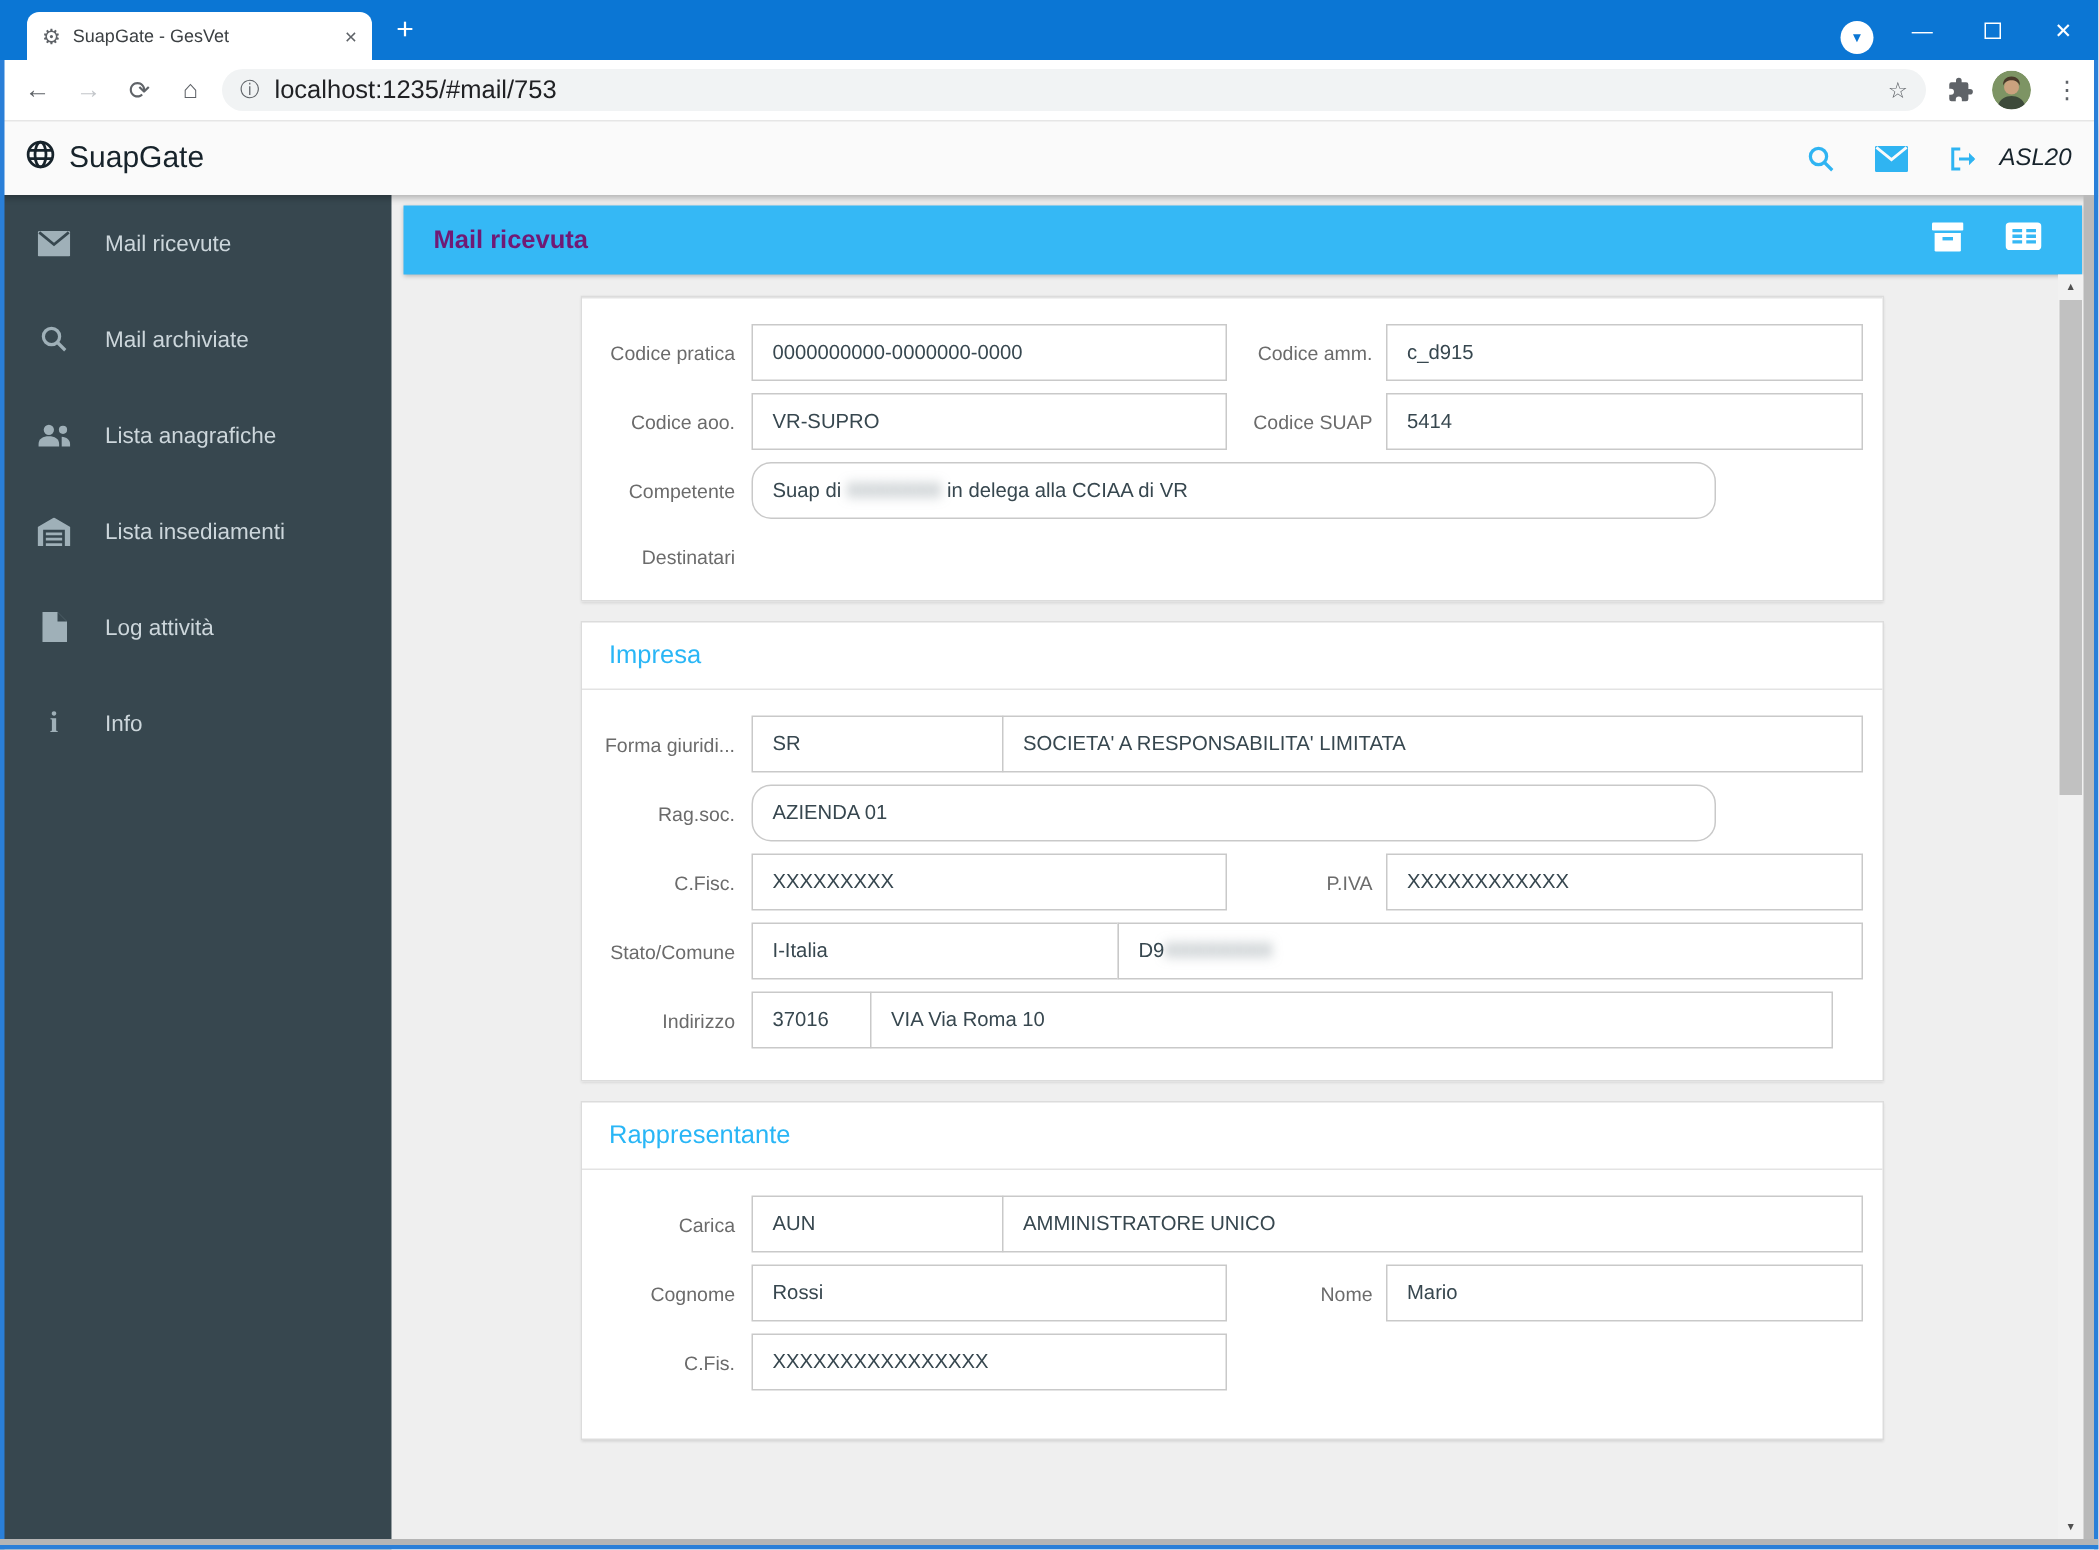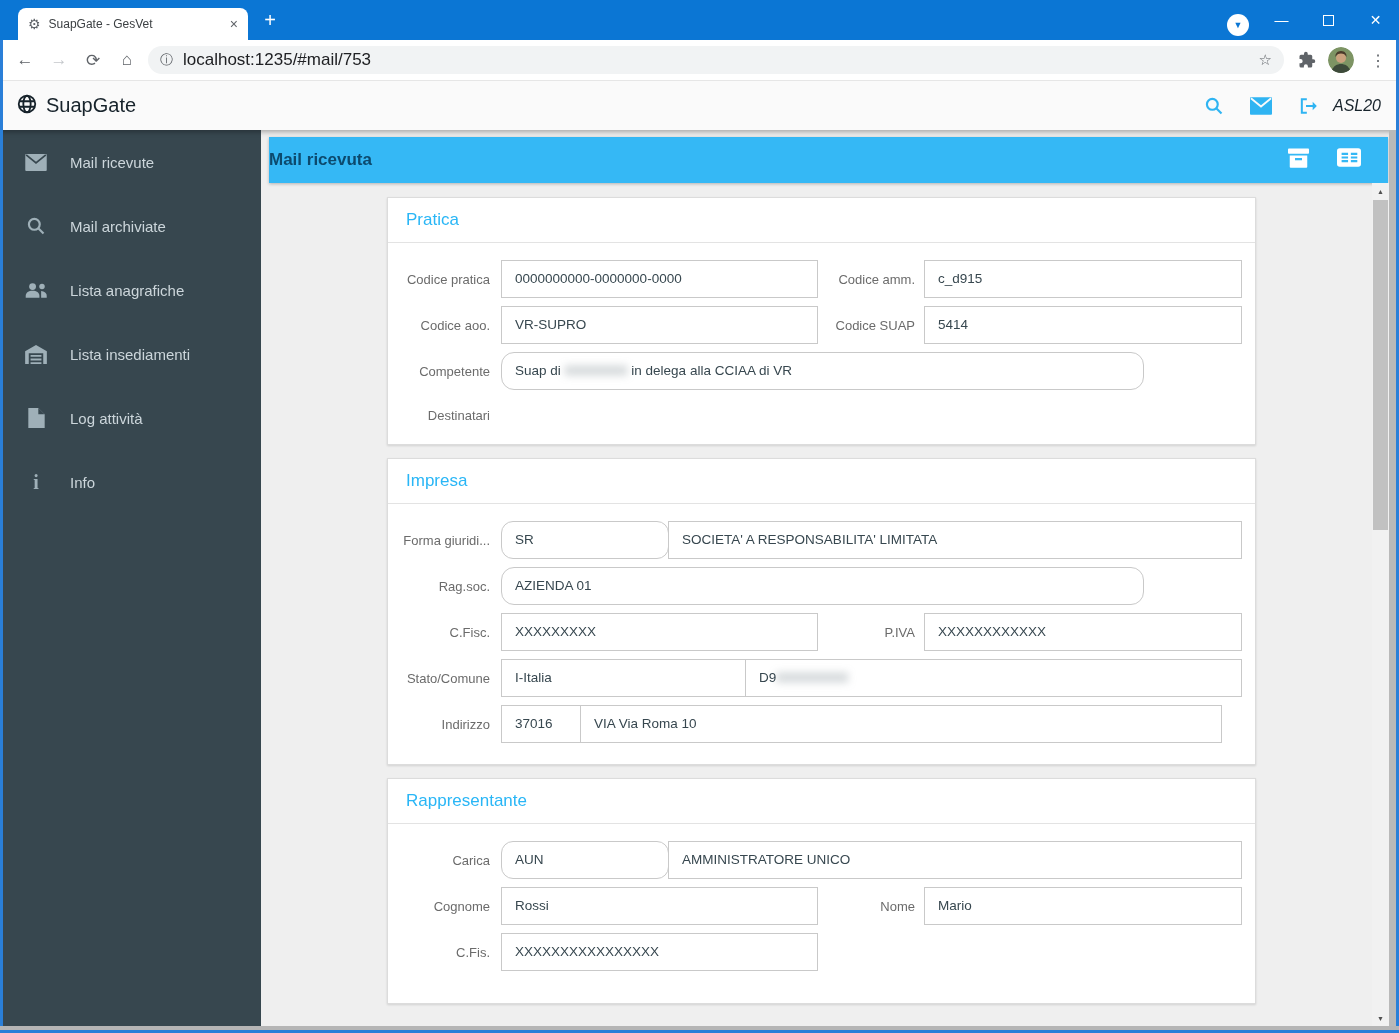--- a/index.html
+++ b/index.html
@@ -59,21 +59,21 @@
   
   .sidebar { position:absolute; top:130px; left:0; width:261px; bottom:0; background:#37474f; z-index:30; }
   .side-item { height:64px; display:flex; align-items:center; padding-left:23px; cursor:pointer; }
   .side-icon { width:26px; display:flex; justify-content:center; }
   .side-label { margin-left:21px; font-size:15px; color:#ccd6db; }
 
   
   .content { position:absolute; top:130px; left:261px; right:0; bottom:0; background:#efefef; }
   .panel-header { position:absolute; top:7px; left:8px; right:11px; height:46px; background:#35b8f5;
                   display:flex; align-items:center; box-shadow:0 1px 3px rgba(0,0,0,.25); z-index:10; }
-  .panel-title { color:#0c4a6e; font-size:17px; font-weight:700; }
+  .panel-title { color:#701a75; font-size:17px; font-weight:700; margin-left:20px; }
   .panel-icons { margin-left:auto; margin-right:27px; display:flex; gap:28px; }
 
   .scroll { position:absolute; top:53px; left:0; right:17px; bottom:7px; overflow:hidden; padding:14px 0 0 126px; }
 
   
   .scrollbar { position:absolute; top:53px; right:10px; width:17px; bottom:7px; background:#f1f1f1; z-index:20; }
   .sb-btn { height:16px; display:flex; align-items:center; justify-content:center; font-size:7px; color:#505050; }
   .sb-btn.down { position:absolute; bottom:0; left:0; right:0; }
   .sb-thumb { position:absolute; top:17px; left:1px; right:1px; height:330px; background:#c1c1c1; }
 
@@ -89,21 +89,21 @@
   .frow.top .flabel { padding-top:10px; }
   .fmid { width:106px; text-align:right; padding-right:9px; font-size:13px; color:#6b6b6b; flex:none; }
   .fbox { background:#fff; border:1px solid #c9c9c9; height:38px; line-height:36px; padding:0 13px;
           font-size:13.5px; color:#37474f; white-space:nowrap; overflow:hidden; flex:none; }
   .fbox.joined { margin-left:-1px; }
   .fbox.area { height:72px; line-height:20px; padding-top:7px; }
   .fbox.area div { height:20px; }
   .w-half  { width:317px; }
   .w-half2 { width:318px; }
   .w-full  { width:643px;border-radius:13px; }
-  .w-code  { width:168px;border-radius:12px; }
+  .w-code  { width:168px; }
   .w-desc  { width:574px; }
   .w-stato { width:245px; }
   .w-com   { width:497px; }
   .w-cap   { width:80px; }
   .w-via   { width:642px; }
   .redacted { display:inline-block; filter:blur(4px); color:#607078; }
 </style>
 </head>
 <body>
 
@@ -258,21 +258,20 @@
               <rect x="1" y="1" width="24" height="18" rx="2" fill="#fff"></rect>
               <path d="M5 6h7M5 10h7M5 14h7M15 6h7M15 10h7M15 14h7" stroke="#35b8f5" stroke-width="2.4"></path>
             </svg>
         </span>
       </span>
     </div>
 
     <div class="scroll">
 
       <div class="card">
-        <div class="card-title">Pratica</div>
         <div class="card-divider"></div>
         <div class="card-body">
           <div class="frow">
             <span class="flabel">Codice pratica</span>
             <span class="fbox w-half">0000000000-0000000-0000</span>
             <span class="fmid">Codice amm.</span>
             <span class="fbox w-half2">c_d915</span>
           </div>
           <div class="frow">
             <span class="flabel">Codice aoo.</span>

